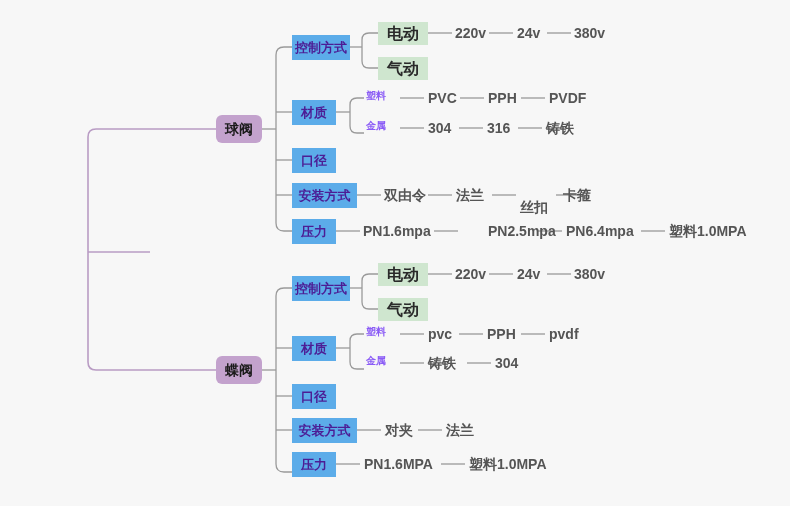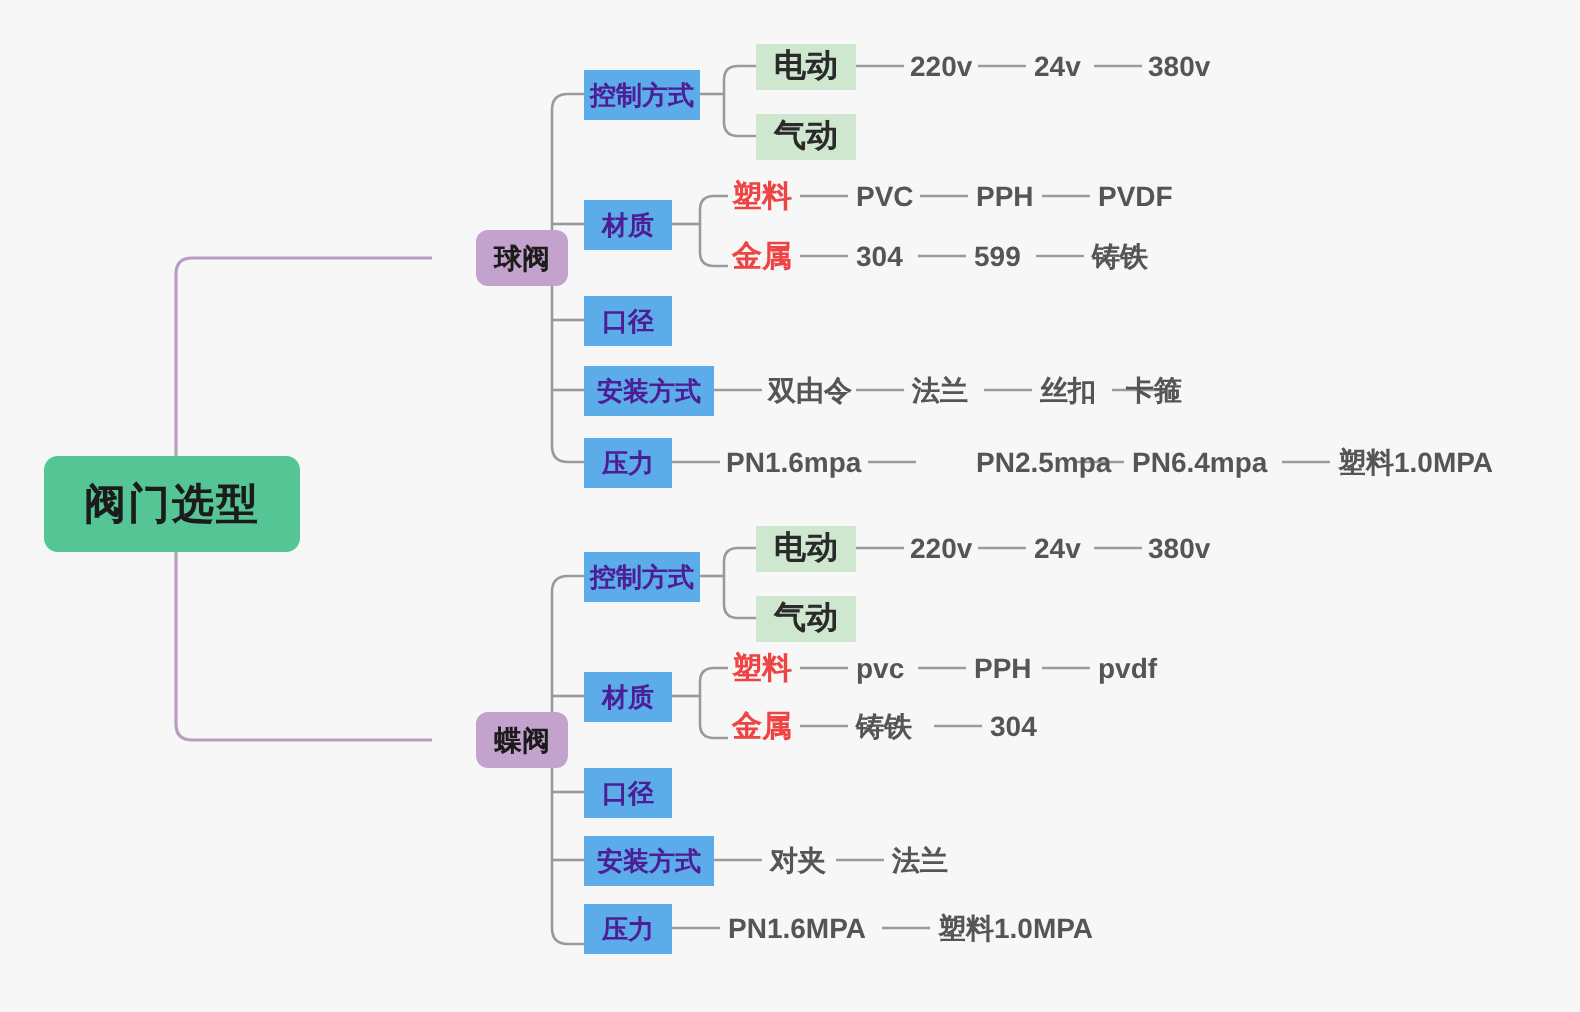--- a/index.html
+++ b/index.html
@@ -44,39 +44,38 @@
     letter-spacing: 1px;
     padding: 0 14px;
   }
   .branch-node {
     background: #c3a2cd;
     border-radius: 6px;
     color: #1b1b1b;
     font-size: 14px;
     font-weight: bold;
     padding: 6px 10px;
-    margin-left: 22px;
   }
   .topic-node {
     background: #5cace9;
     color: #4c1d95;
     font-size: 13px;
     font-weight: bold;
     padding: 0 8px;
   }
   .mode-node {
     background: #cfe6cf;
     color: #2a2a2a;
     font-size: 16px;
     font-weight: bold;
     padding: 0 9px;
   }
   .plain-node {
-    color: #ef4444;
-    font-size: 15px;
+    color: #8b5cf6;
+    font-size: 10px;
     font-weight: bold;
     background: transparent;
     padding: 0;
     justify-content: flex-start;
   }
   .leaf-node {
     color: #555555;
     font-size: 14px;
     font-weight: bold;
     background: transparent;
@@ -177,47 +176,46 @@
       <path d="M 357 430 L 381 430"></path>
       <path d="M 418 430 L 442 430"></path>
     </g>
 
     <g fill="none" stroke="#9a9a9a" stroke-width="1.3">
       <path d="M 336 464 L 360 464"></path>
       <path d="M 441 464 L 465 464"></path>
     </g>
   </svg>
 
-  <div class="node root-node" style="left:22px; top:228px; width:128px; height:48px;">阀门选型</div>
 
   <div class="node branch-node" style="left:216px; top:115px; width:46px; height:28px;">球阀</div>
 
   <div class="node topic-node" style="left:292px; top:35px; width:58px; height:25px;">控制方式</div>
   <div class="node mode-node" style="left:378px; top:22px; width:50px; height:23px;">电动</div>
   <div class="node mode-node" style="left:378px; top:57px; width:50px; height:23px;">气动</div>
   <div class="node leaf-node" style="left:455px; top:26px;">220v</div>
   <div class="node leaf-node" style="left:517px; top:26px;">24v</div>
   <div class="node leaf-node" style="left:574px; top:26px;">380v</div>
 
   <div class="node topic-node" style="left:292px; top:100px; width:44px; height:25px;">材质</div>
   <div class="node plain-node" style="left:366px; top:91px;">塑料</div>
   <div class="node plain-node" style="left:366px; top:121px;">金属</div>
   <div class="node leaf-node" style="left:428px; top:91px;">PVC</div>
   <div class="node leaf-node" style="left:488px; top:91px;">PPH</div>
   <div class="node leaf-node" style="left:549px; top:91px;">PVDF</div>
   <div class="node leaf-node" style="left:428px; top:121px;">304</div>
-  <div class="node leaf-node" style="left:487px; top:121px;">599</div>
+  <div class="node leaf-node" style="left:487px; top:121px;">316</div>
   <div class="node leaf-node" style="left:546px; top:121px;">铸铁</div>
 
   <div class="node topic-node" style="left:292px; top:148px; width:44px; height:25px;">口径</div>
 
   <div class="node topic-node" style="left:292px; top:183px; width:65px; height:25px;">安装方式</div>
   <div class="node leaf-node" style="left:384px; top:188px;">双由令</div>
   <div class="node leaf-node" style="left:456px; top:188px;">法兰</div>
-  <div class="node leaf-node" style="left:520px; top:188px;">丝扣</div>
+  <div class="node leaf-node" style="left:520px; top:200px;">丝扣</div>
   <div class="node leaf-node" style="left:563px; top:188px;">卡箍</div>
 
   <div class="node topic-node" style="left:292px; top:219px; width:44px; height:25px;">压力</div>
   <div class="node leaf-node" style="left:363px; top:224px;">PN1.6mpa</div>
   <div class="node leaf-node" style="left:488px; top:224px;">PN2.5mpa</div>
   <div class="node leaf-node" style="left:566px; top:224px;">PN6.4mpa</div>
   <div class="node leaf-node" style="left:669px; top:224px;">塑料1.0MPA</div>
 
   <div class="node branch-node" style="left:216px; top:356px; width:46px; height:28px;">蝶阀</div>
 

